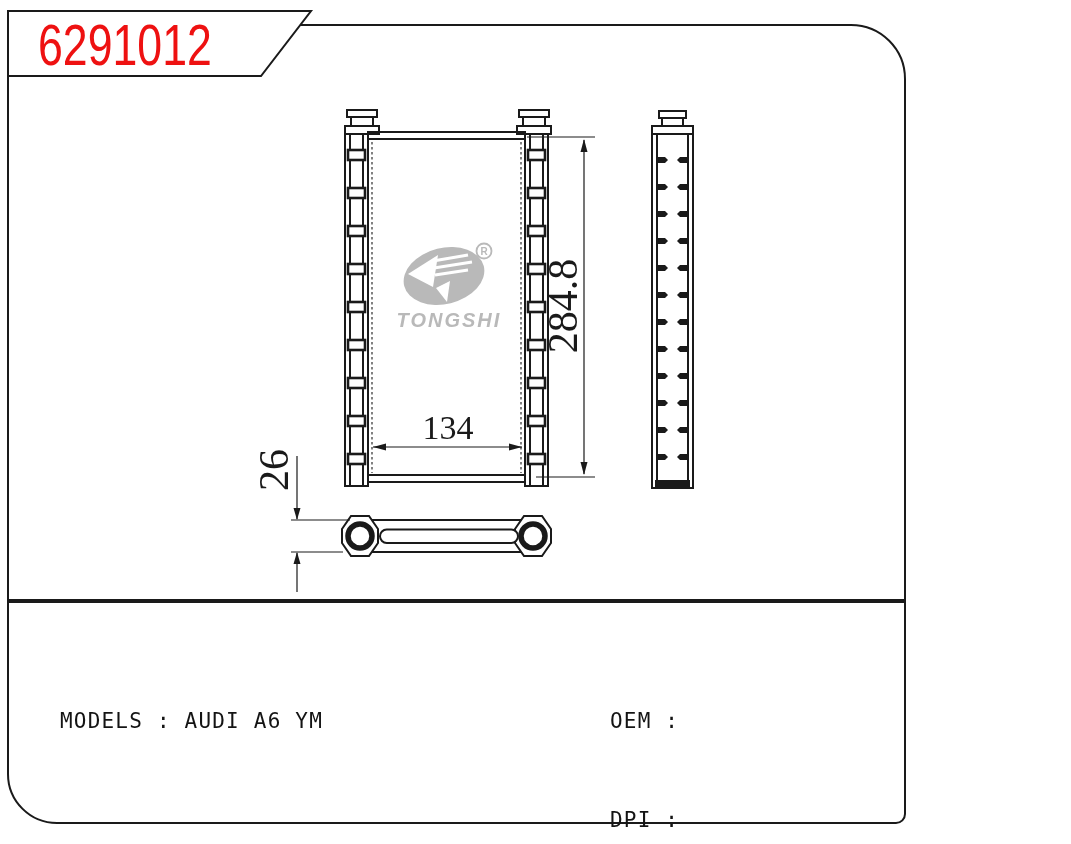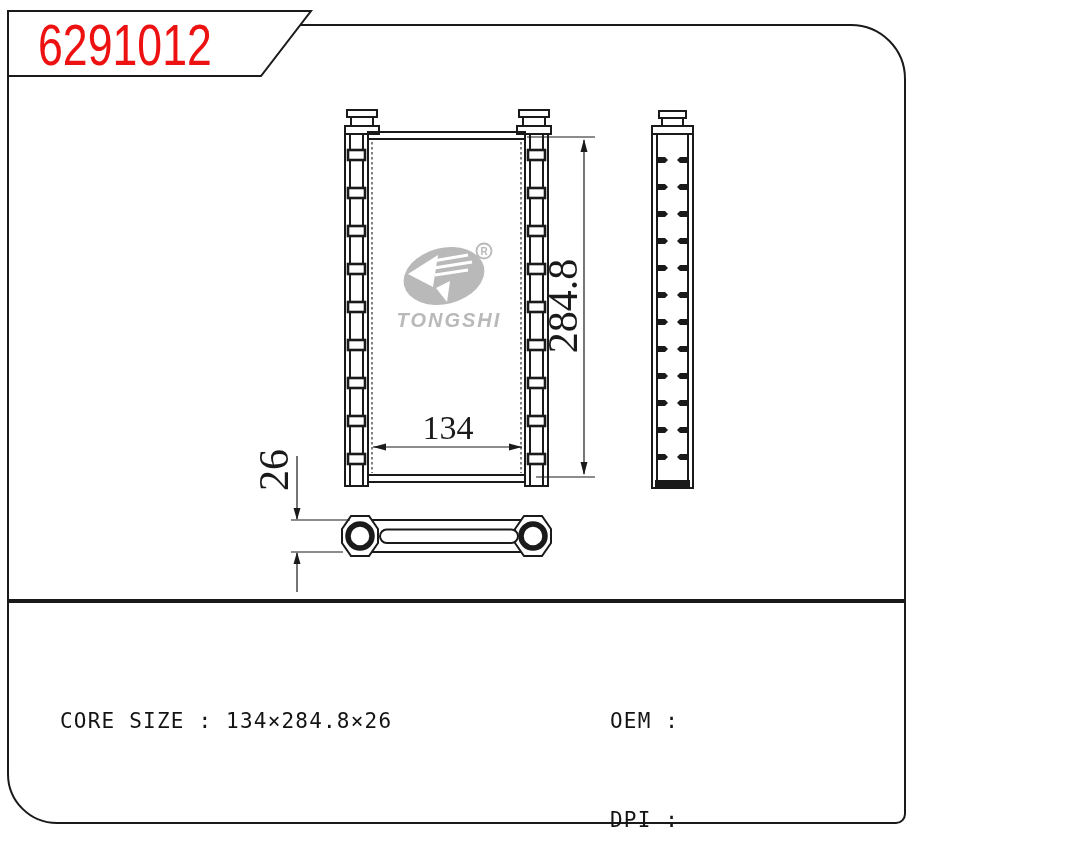--- a/index.html
+++ b/index.html
@@ -186,21 +186,21 @@
       <polygon class="arr" points="297,520 293.5,508 300.5,508"></polygon>
       <line class="thin" x1="297" y1="553" x2="297" y2="592"></line>
       <polygon class="arr" points="297,552 293.5,564 300.5,564"></polygon>
       <text class="dimtxt" font-size="42" text-anchor="middle" transform="translate(288,470) rotate(-90)">26</text>
     </g>
   </svg>
 
   <div id="partno">6291012</div>
 
   <div id="spec-left" class="spec">
-    <div>CORE SIZE : 134×284.8×26</div>
+    <div>MODELS : AUDI A6 YM</div>
     
     
   </div>
   <div id="spec-right" class="spec">
     <div>OEM :</div>
     <div>DPI :</div>
     
   </div>
 
 </div>

